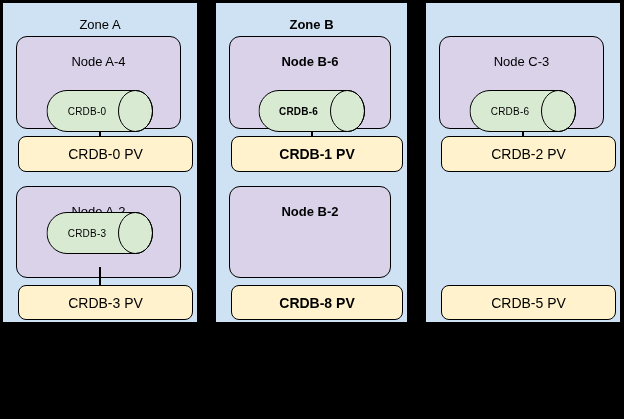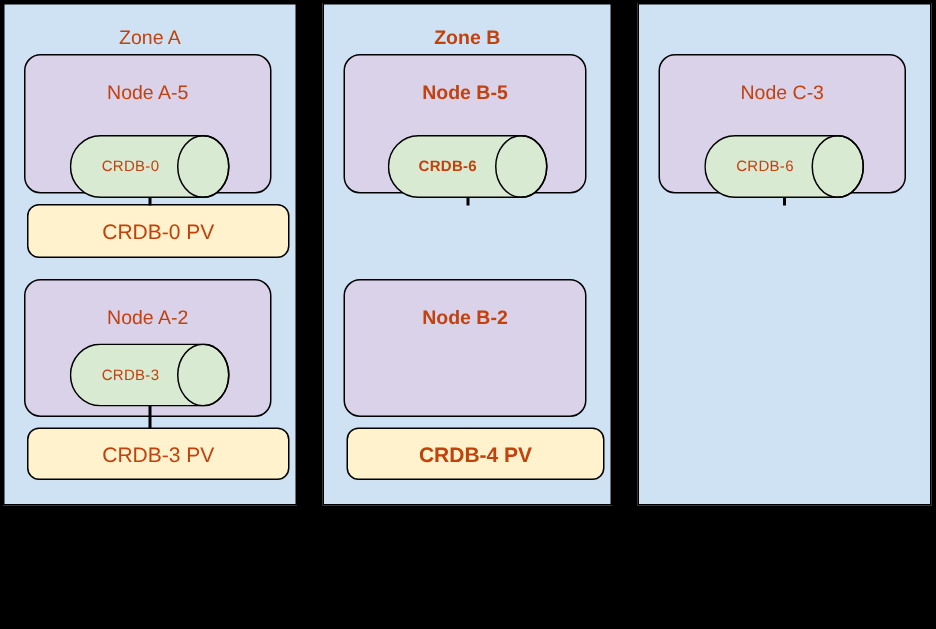--- a/index.html
+++ b/index.html
@@ -11,24 +11,24 @@
     --canvas-bg: #000000;
   }
   * { box-sizing: border-box; margin: 0; padding: 0; }
   body {
     font-family: "Liberation Sans", "DejaVu Sans", sans-serif;
     background: #000;
   }
   .canvas {
     position: relative;
     width: 624px;
-    height: 419px;
+    height: 322px;
     background: var(--canvas-bg);
     overflow: hidden;
-    color: #c2410c;
+    color: #000000;
   }
   .zone {
     position: absolute;
     top: 2px;
     height: 335px;
     background: var(--zone-fill);
     border: 1.5px solid var(--stroke);
   }
   .zone-a { left: 2px;   width: 196px; }
   .zone-b { left: 215px; width: 193px; font-weight: bold; }
@@ -57,21 +57,21 @@
   }
   .cylinder {
     position: absolute;
     left: 50%;
     transform: translateX(-50%);
     width: 107px;
     height: 42px;
     z-index: 2;
   }
   .cyl-1 { top: 75px; margin-top: 12px; }
-  .cyl-2 { top: 226px; }
+  .cyl-2 { top: 209px; }
   .cylinder svg { position: absolute; left: 0; top: 0; display: block; }
   .cylinder path { fill: var(--cylinder-fill); stroke: var(--stroke); stroke-width: 1; }
   .cylinder ellipse { fill: none; stroke: var(--stroke); stroke-width: 1; }
   .cyl-label {
     position: absolute;
     left: 0; top: 0; right: 26px; bottom: 0;
     display: flex;
     align-items: center;
     justify-content: center;
     font-size: 10px;
@@ -104,21 +104,21 @@
 </style>
 </head>
 <body>
 
 <div class="canvas">
 
   <div class="zone zone-a">
     <div class="zone-title">Zone A</div>
 
     <div class="node node-1">
-      <div class="node-title">Node A-5</div>
+      <div class="node-title">Node A-4</div>
     </div>
     <div class="cylinder cyl-1">
       <svg width="107" height="42" viewBox="0 0 107 42">
         <path d="M 20.5,0.5 L 89,0.5 A 17,20.5 0 0 1 106,21 A 17,20.5 0 0 1 89,41.5 L 20.5,41.5 A 20,20.5 0 0 1 20.5,0.5 Z"></path>
         <ellipse cx="89" cy="21" rx="17" ry="20.5"></ellipse>
       </svg>
       <span class="cyl-label">CRDB-0</span>
     </div>
     <div class="connector conn-1"></div>
     <div class="pv pv-1">
@@ -138,48 +138,57 @@
     <div class="connector conn-2"></div>
     <div class="pv pv-2">
       <span>CRDB-3 PV</span>
     </div>
   </div>
 
   <div class="zone zone-b">
     <div class="zone-title">Zone B</div>
 
     <div class="node node-1">
-      <div class="node-title">Node B-5</div>
+      <div class="node-title">Node B-6</div>
     </div>
     <div class="cylinder cyl-1">
       <svg width="107" height="42" viewBox="0 0 107 42">
         <path d="M 20.5,0.5 L 89,0.5 A 17,20.5 0 0 1 106,21 A 17,20.5 0 0 1 89,41.5 L 20.5,41.5 A 20,20.5 0 0 1 20.5,0.5 Z"></path>
         <ellipse cx="89" cy="21" rx="17" ry="20.5"></ellipse>
       </svg>
       <span class="cyl-label">CRDB-6</span>
     </div>
     <div class="connector conn-1"></div>
+    <div class="pv pv-1">
+      <span>CRDB-1 PV</span>
+    </div>
 
     <div class="node node-2">
       <div class="node-title">Node B-2</div>
     </div>
     <div class="pv pv-2">
-      <span>CRDB-4 PV</span>
+      <span>CRDB-8 PV</span>
     </div>
   </div>
 
   <div class="zone zone-c">
 
     <div class="node node-1">
       <div class="node-title">Node C-3</div>
     </div>
     <div class="cylinder cyl-1">
       <svg width="107" height="42" viewBox="0 0 107 42">
         <path d="M 20.5,0.5 L 89,0.5 A 17,20.5 0 0 1 106,21 A 17,20.5 0 0 1 89,41.5 L 20.5,41.5 A 20,20.5 0 0 1 20.5,0.5 Z"></path>
         <ellipse cx="89" cy="21" rx="17" ry="20.5"></ellipse>
       </svg>
       <span class="cyl-label">CRDB-6</span>
     </div>
     <div class="connector conn-1"></div>
+    <div class="pv pv-1">
+      <span>CRDB-2 PV</span>
+    </div>
 
+    <div class="pv pv-2">
+      <span>CRDB-5 PV</span>
+    </div>
   </div>
 
 </div>
 
 </body></html>

